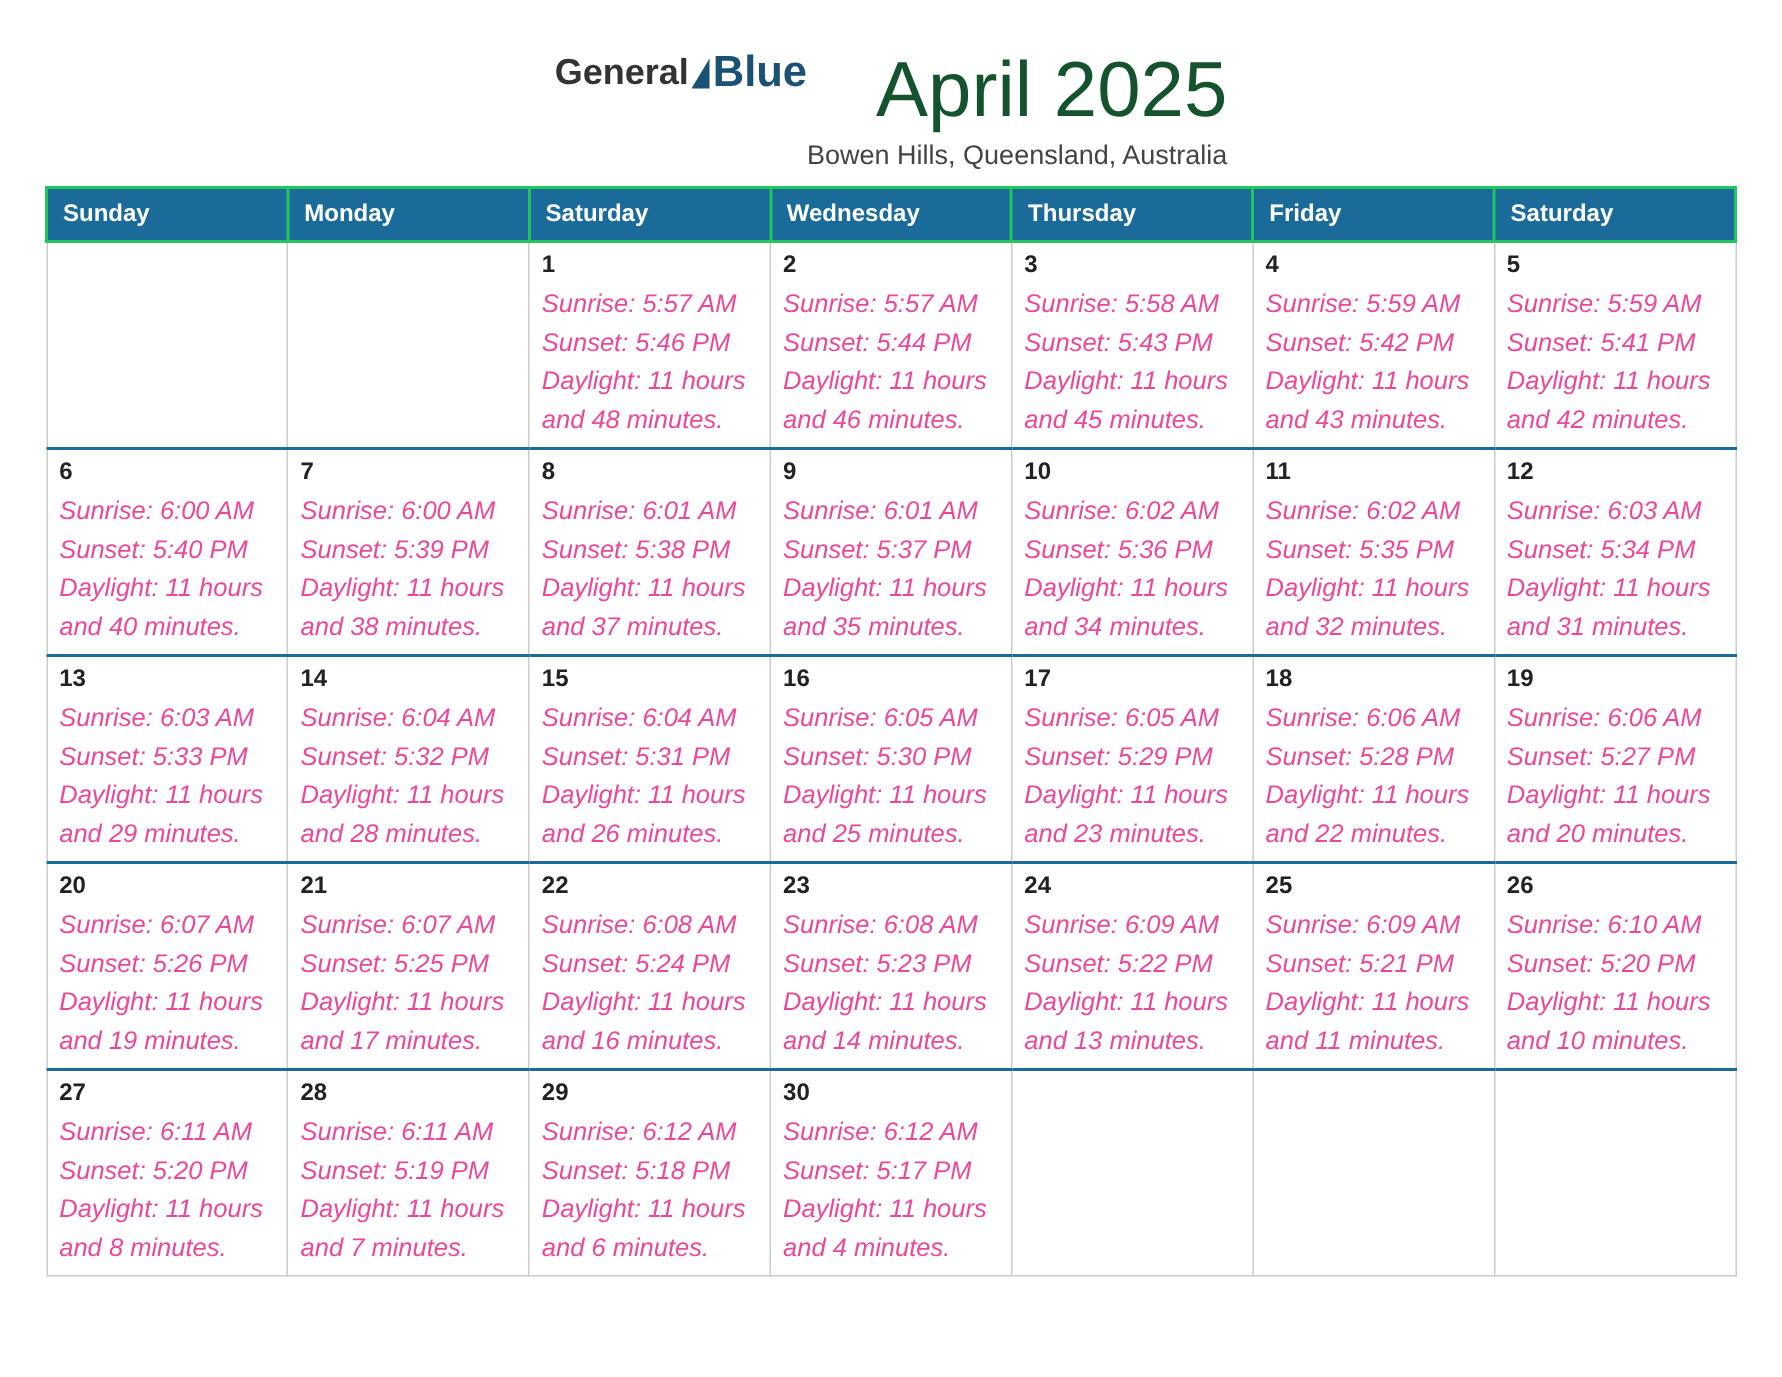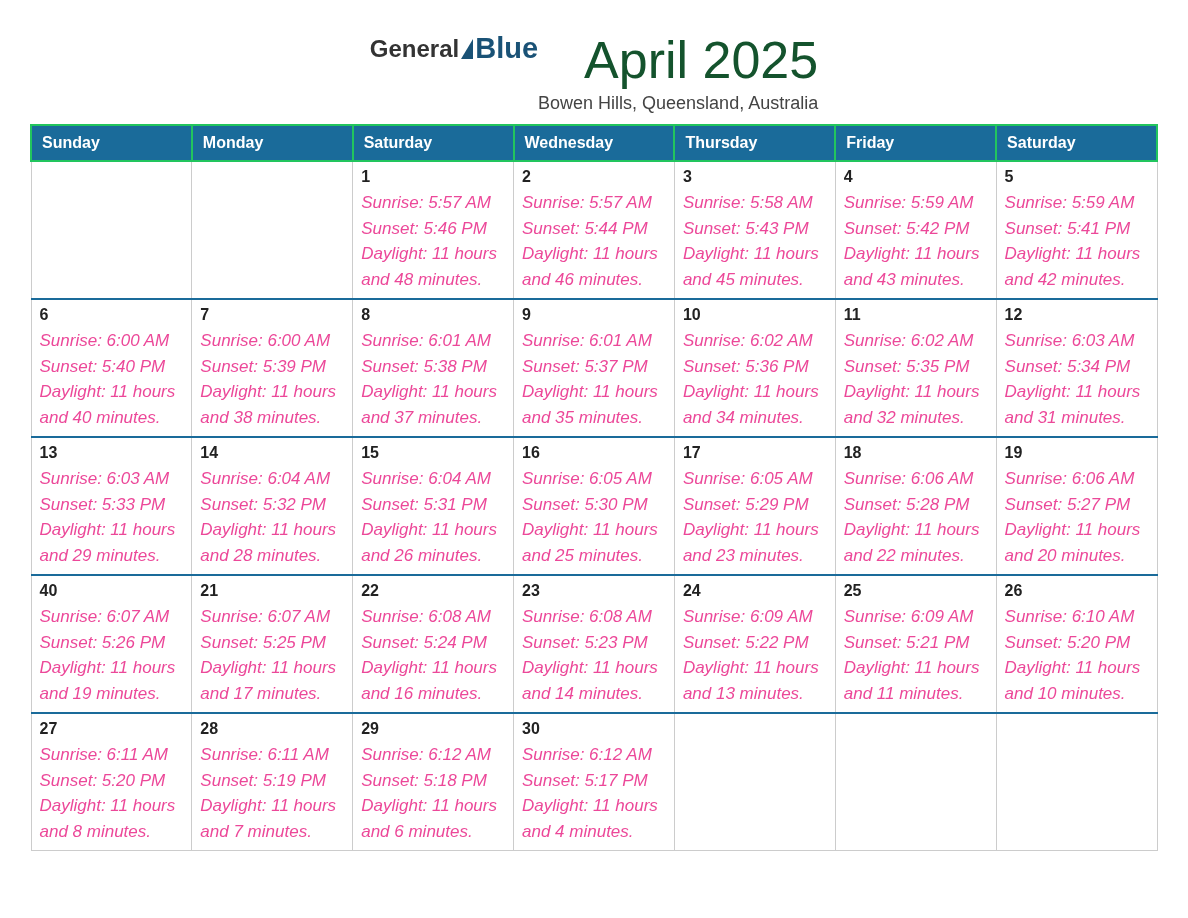--- a/index.html
+++ b/index.html
@@ -215,21 +215,21 @@
           <span class="day-number">18</span>
           <div class="day-info">Sunrise: 6:06 AM<br>Sunset: 5:28 PM<br>Daylight: 11 hours and 22 minutes.</div>
         </td>
         <td>
           <span class="day-number">19</span>
           <div class="day-info">Sunrise: 6:06 AM<br>Sunset: 5:27 PM<br>Daylight: 11 hours and 20 minutes.</div>
         </td>
       </tr>
       <tr class="week-row">
         <td>
-          <span class="day-number">40</span>
+          <span class="day-number">20</span>
           <div class="day-info">Sunrise: 6:07 AM<br>Sunset: 5:26 PM<br>Daylight: 11 hours and 19 minutes.</div>
         </td>
         <td>
           <span class="day-number">21</span>
           <div class="day-info">Sunrise: 6:07 AM<br>Sunset: 5:25 PM<br>Daylight: 11 hours and 17 minutes.</div>
         </td>
         <td>
           <span class="day-number">22</span>
           <div class="day-info">Sunrise: 6:08 AM<br>Sunset: 5:24 PM<br>Daylight: 11 hours and 16 minutes.</div>
         </td>

